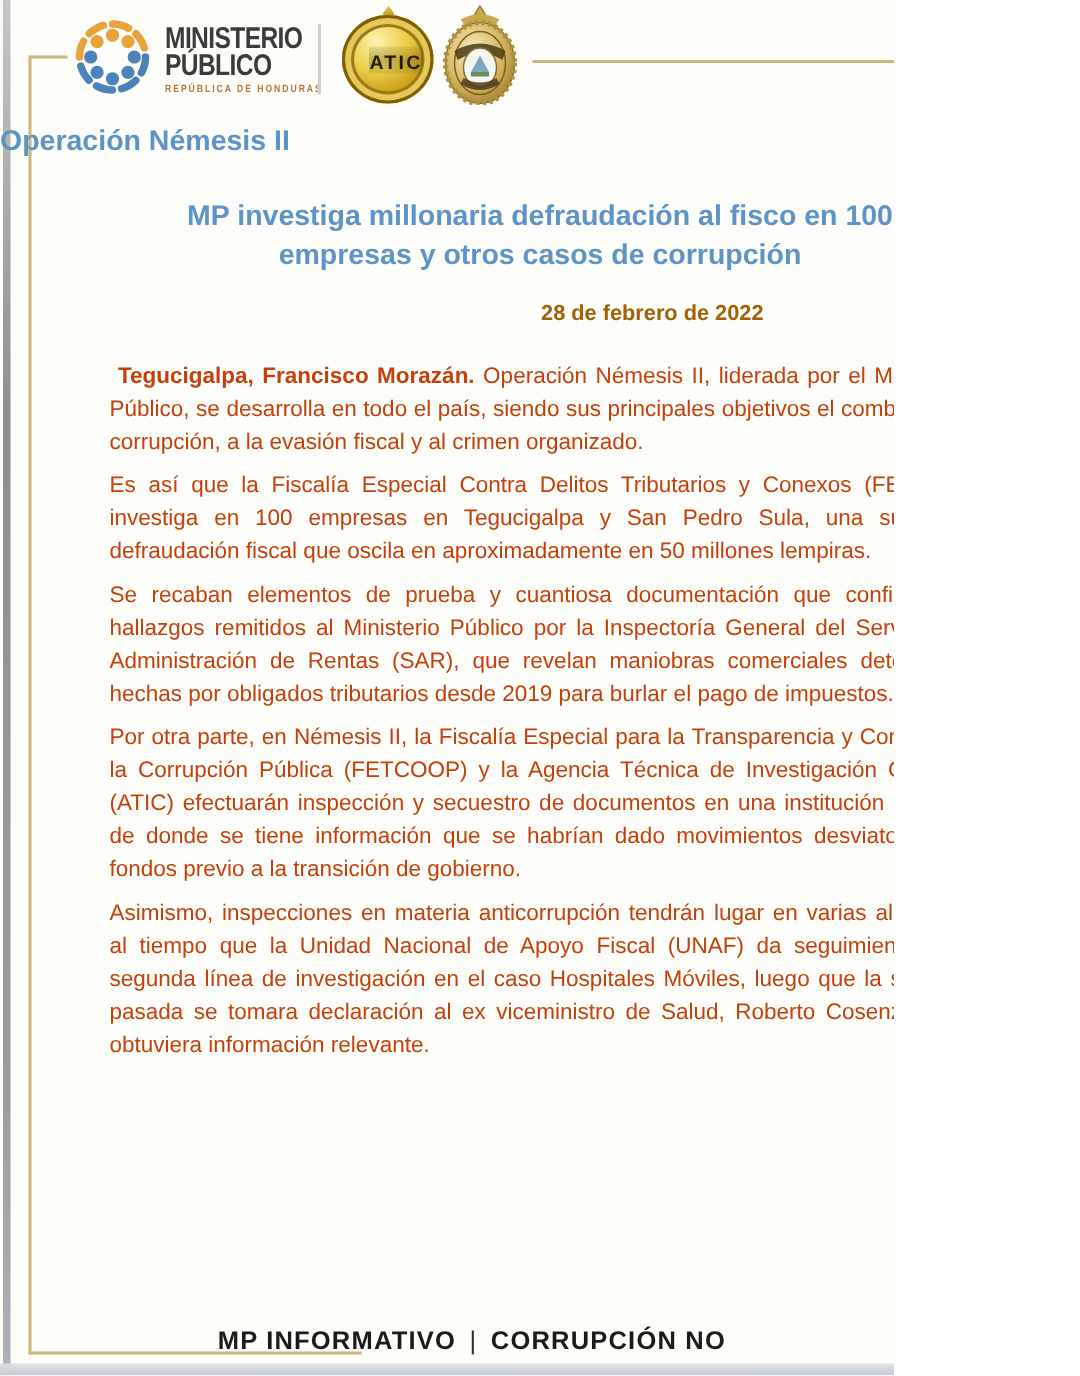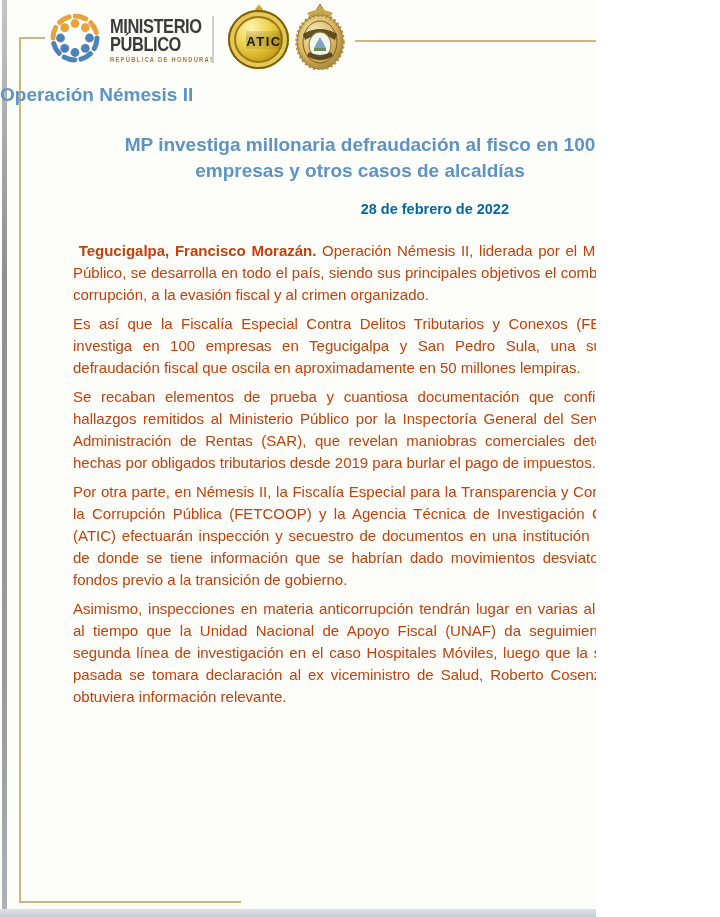--- a/index.html
+++ b/index.html
@@ -41,21 +41,21 @@
     display:flex; align-items:flex-end; justify-content:center;
     background:linear-gradient(180deg, rgba(120,90,10,.15), rgba(60,44,4,.25), rgba(120,90,10,.15)); }
   .atic-label { font-size:13px; font-weight:bold; letter-spacing:1.5px; color:#241a03; }
   .police-badge { position:absolute; left:294px; top:3px; }
 
   
   .title { position:absolute; left:0; top:84px; width:720px; margin:0; 
     font-size:19px; font-weight:bold; color:#5e93c5; }
   .subtitle { position:absolute; left:80px; top:132px; width:560px; margin:0; text-align:center;
     font-size:19px; line-height:26px; font-weight:bold; color:#5e93c5; }
-  .date { position:absolute; top:201px; right:87px; font-size:14.5px; font-weight:bold; color:#0369a1;text-align:center; }
+  .date { position:absolute; top:201px; right:87px; font-size:14.5px; font-weight:bold; color:#a16207;text-align:center; }
   .body { position:absolute; left:73px; top:240px; width:574px;
     font-size:15px; line-height:22px; color:#c2410c; text-align:justify; }
   .body p { margin:0 0 7px 0; }
   .body strong { font-weight:bold; }
 
   
   .footer { position:absolute; top:884px; right:112px; white-space:nowrap;
     font-size:17px; font-weight:bold; letter-spacing:.8px; color:#1b1b1b; }
   .footer .sep { margin:0 9px; font-weight:normal; color:#2c2c2c; }
 </style>
@@ -121,26 +121,29 @@
       <path d="M9 31 Q26 21 43 31 L41 37 Q26 28 11 37 Z" fill="#4a3a14" opacity="0.85"></path>
       <ellipse cx="26" cy="42" rx="11" ry="13" fill="#f4f6f2" stroke="#8a6d26" stroke-width="1"></ellipse>
       <path d="M26 34 L32 45 L20 45 Z" fill="#7ea8c0"></path>
       <rect x="20" y="45" width="12" height="3" fill="#6b8f5a"></rect>
       <path d="M13 53 Q26 61 39 53 L37 49 Q26 55 15 49 Z" fill="#4a3a14" opacity="0.85"></path>
     </svg>
   </header>
 
   <h1 class="title">Operación Némesis II</h1>
 
-  <h2 class="subtitle">MP investiga millonaria defraudación al fisco en 100 empresas y otros casos de alcaldías</h2>
+  <h2 class="subtitle">MP investiga millonaria defraudación al fisco en 100 empresas y otros casos de corrupción</h2>
 
   <div class="date">28 de febrero de 2022</div>
 
   <section class="body">
     <p><strong>&nbsp;Tegucigalpa, Francisco Morazán.</strong><span> Operación Némesis II, liderada por el Ministerio Público, se desarrolla en todo el país, siendo sus principales objetivos el combate a la corrupción, a la evasión fiscal y al crimen organizado.</span></p>
     <p><strong></strong><span>Es así que la Fiscalía Especial Contra Delitos Tributarios y Conexos (FECDTC) investiga en 100 empresas en Tegucigalpa y San Pedro Sula, una supuesta defraudación fiscal que oscila en aproximadamente en 50 millones lempiras.</span></p>
     <p><strong></strong><span>Se recaban elementos de prueba y cuantiosa documentación que confirmarían hallazgos remitidos al Ministerio Público por la Inspectoría General del Servicio de Administración de Rentas (SAR), que revelan maniobras comerciales detectadas hechas por obligados tributarios desde 2019 para burlar el pago de impuestos.</span></p>
     <p><strong></strong><span>Por otra parte, en Némesis II, la Fiscalía Especial para la Transparencia y Combate a la Corrupción Pública (FETCOOP) y la Agencia Técnica de Investigación Criminal (ATIC) efectuarán inspección y secuestro de documentos en una institución pública, de donde se tiene información que se habrían dado movimientos desviatorios de fondos previo a la transición de gobierno.</span></p>
     <p><strong></strong><span>Asimismo, inspecciones en materia anticorrupción tendrán lugar en varias alcaldías; al tiempo que la Unidad Nacional de Apoyo Fiscal (UNAF) da seguimiento a la segunda línea de investigación en el caso Hospitales Móviles, luego que la semana pasada se tomara declaración al ex viceministro de Salud, Roberto Cosenza y se obtuviera información relevante.</span></p>
   </section>
 
+  <footer class="footer">
+    <span>MP INFORMATIVO</span><span class="sep">|</span><span>CORRUPCIÓN NO</span>
+  </footer>
 
 </div>
 
 </body></html>

